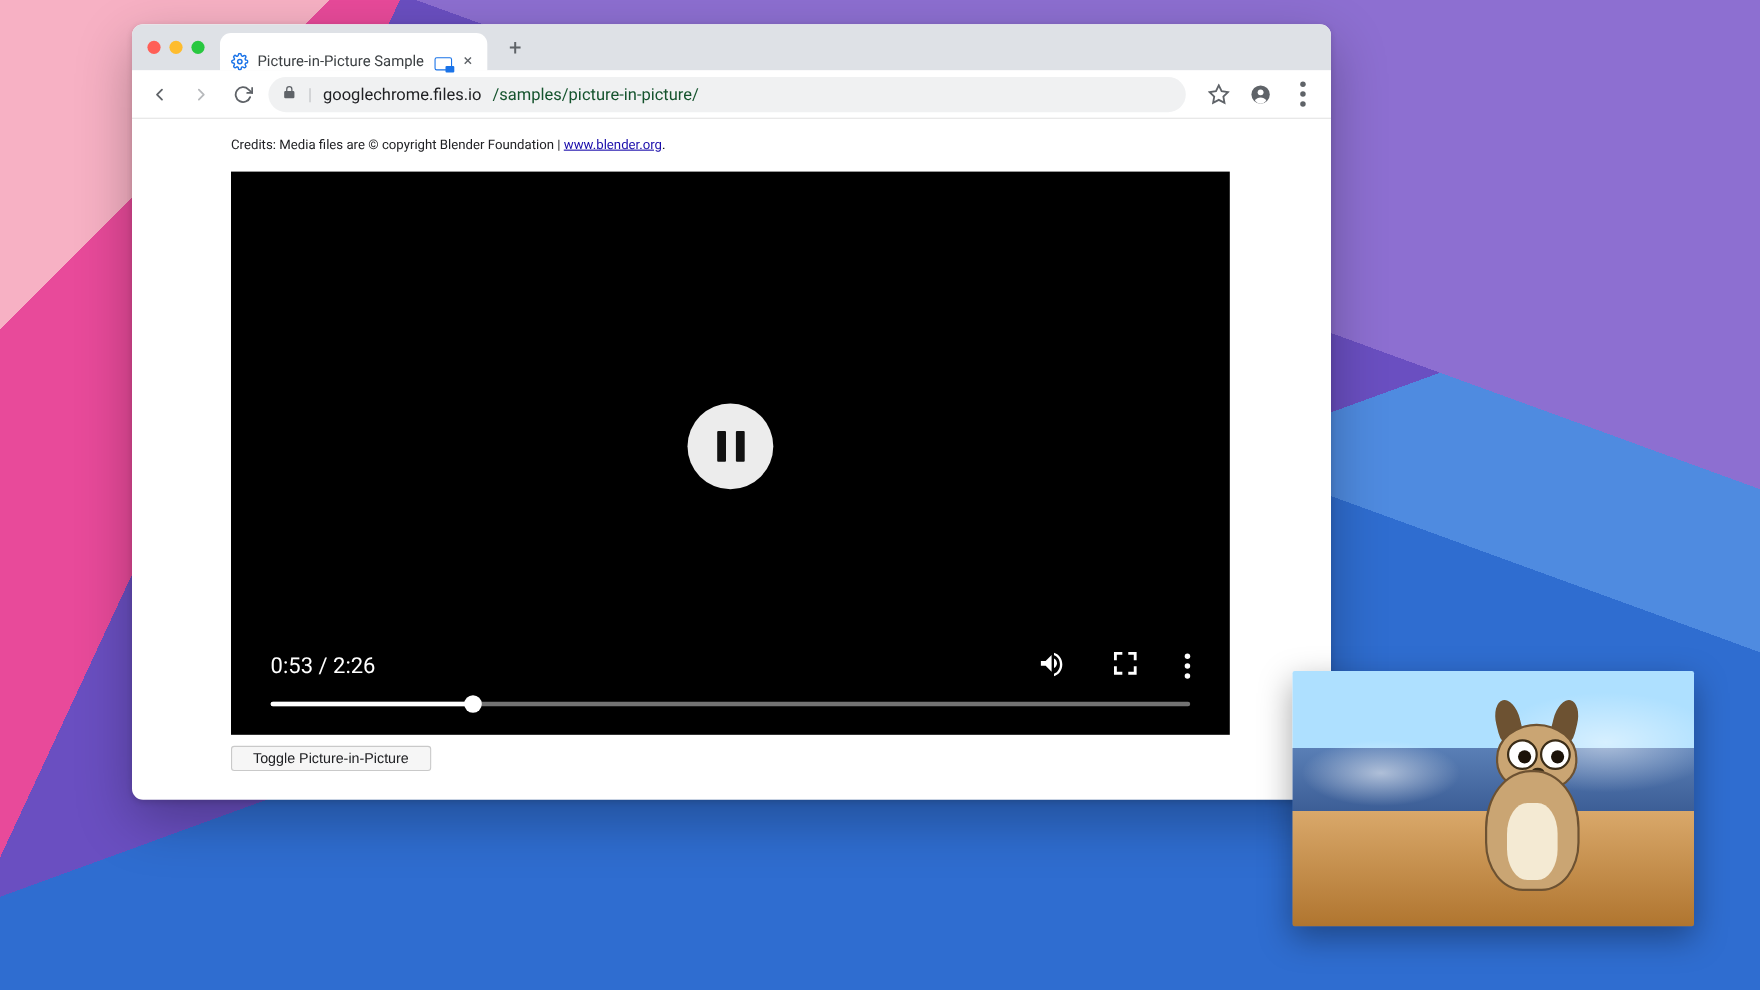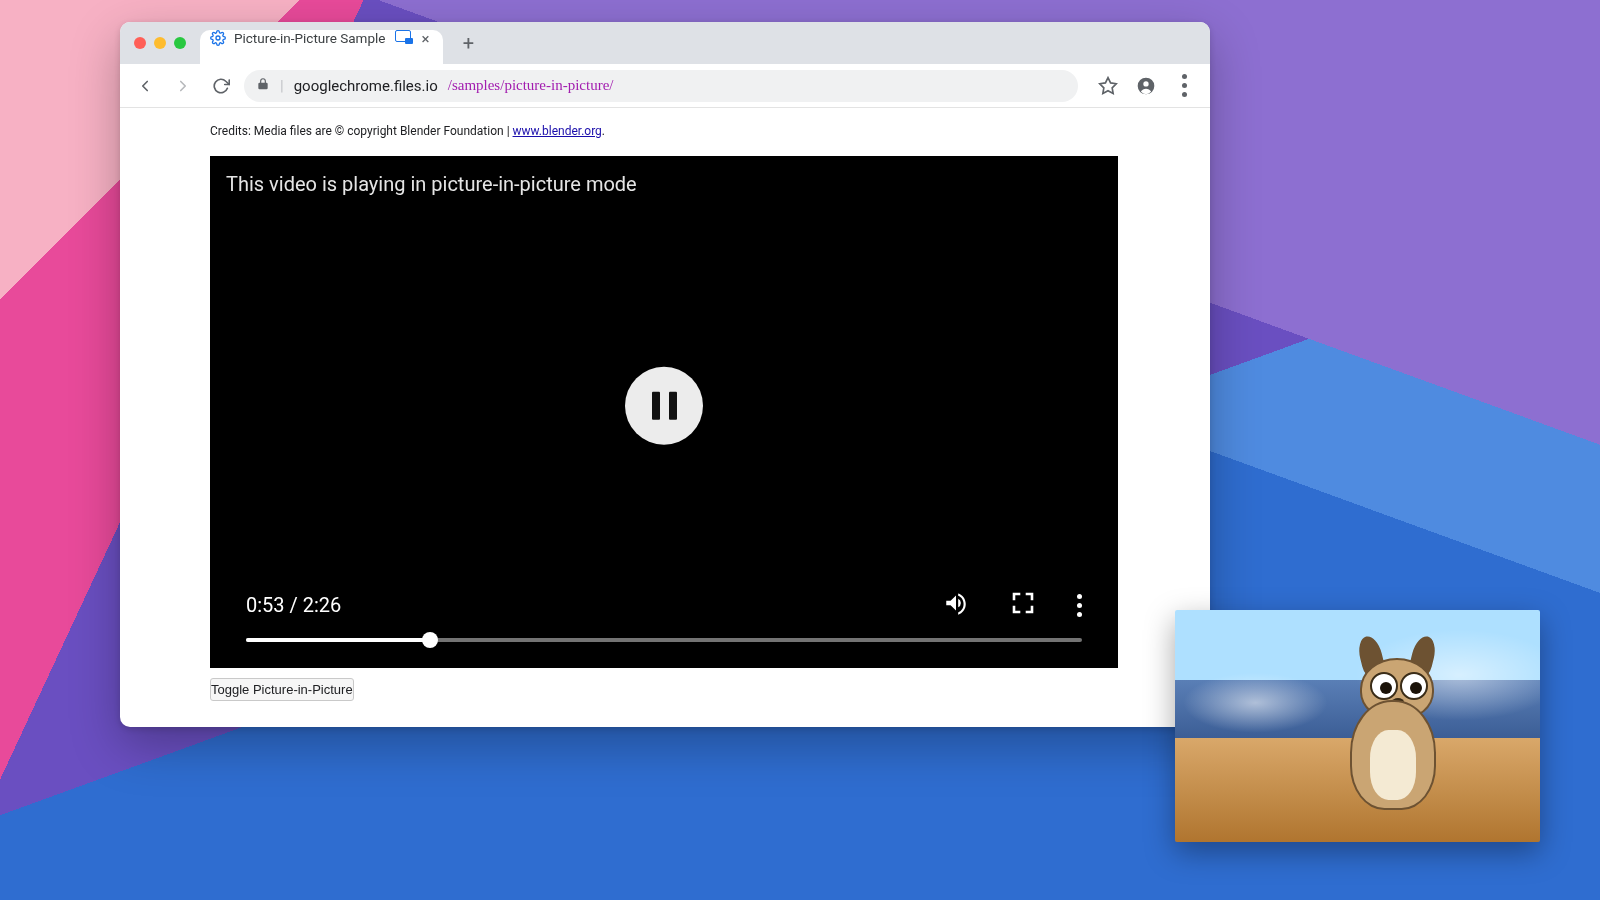--- a/index.html
+++ b/index.html
@@ -20,40 +20,40 @@
     background: #fff; border-radius: 10px; box-shadow: 0 18px 50px rgba(0,0,0,0.28), 0 2px 6px rgba(0,0,0,0.15);
     display: flex; flex-direction: column; overflow: hidden;
   }
   .tabstrip {
     height: 42px; background: #dee1e6; display: flex; align-items: flex-end; padding-left: 10px;
   }
   .traffic-lights { display: flex; gap: 8px; align-items: center; height: 42px; padding: 0 6px 0 4px; }
   .tl { width: 12px; height: 12px; border-radius: 50%; }
   .tl.red { background: #ff5f57; } .tl.yellow { background: #febc2e; } .tl.green { background: #28c840; }
   .tab {
-    display: flex; align-items: flex-start; gap: 8px; height: 34px; padding: 0 12px 0 10px;
+    display: flex; align-items: flex-end; gap: 8px; height: 34px; padding: 0 12px 0 10px;
     background: #fff; border-top-left-radius: 10px; border-top-right-radius: 10px;
     margin-left: 8px; font-size: 13.5px; color: #3c4043; position: relative;
   }
   .tab .favicon { width: 16px; height: 16px; display:flex; align-items:center; justify-content:center; }
   .tab .pip-ind { width:16px; height:12px; border:1.6px solid #1a73e8; border-radius:2px; position:relative; margin-left:2px;}
   .tab .pip-ind::after { content:""; position:absolute; right:-3px; bottom:-3px; width:8px; height:6px; background:#1a73e8; border-radius:1px; }
   .tab .close-x { font-size: 15px; color:#5f6368; padding:0 2px; }
   .newtab { width:30px; height:30px; margin-left:10px; display:flex; align-items:center; justify-content:center; color:#5f6368; font-size:20px; align-self:center; }
   .toolbar {
     height: 44px; background:#fff; border-bottom:1px solid #e3e3e3; display:flex; align-items:center; gap:8px; padding:0 10px;
   }
   .navbtn { width:30px; height:30px; display:flex; align-items:center; justify-content:center; color:#5f6368; border-radius:50%; }
   .navbtn svg { width:18px; height:18px; }
   .navbtn.disabled { color:#b7b9bc; }
   .omnibox { flex:1; height:32px; background:#f0f1f2; border-radius:16px; display:flex; align-items:center; padding:0 12px; gap:10px; font-size:15px; color:#202124;}
   .omnibox .lock { color:#5f6368; }
   .omnibox .sep { color:#c2c4c7; }
   .omnibox .host { color:#202124; }
-  .omnibox .path { color:#a21caf;font-family:Liberation Serif, serif; }
+  .omnibox .path { color:#14532d; }
   .tool-right { display:flex; align-items:center; gap:6px; margin-left:6px; }
   .iconbtn { width:32px; height:32px; display:flex; align-items:center; justify-content:center; color:#5f6368; border-radius:50%; }
   .iconbtn svg { width:20px; height:20px; }
   .content { flex:1; overflow:auto; padding: 16px 0 18px 90px; }
   .credits { font-size: 12px; color:#202124; margin-bottom: 18px; }
   .credits a { color:#1a0dab; text-decoration: underline; }
   .video {
     width: 908px; height: 512px; background:#000; position:relative; color:#fff;
   }
   .video .overlay-msg { position:absolute; left:16px; top:16px; font-size:20px; color:#e5e5e5; }
@@ -65,21 +65,21 @@
   .video .center-pause .bars span { width:8px; height:28px; background:#111; border-radius:1px; }
   .video .controls { position:absolute; left:0; right:0; bottom:0; padding: 0 36px 26px; }
   .video .ctrl-row { display:flex; align-items:center; justify-content:space-between; margin-bottom:18px; }
   .video .time { font-size:20px; color:#fff; }
   .video .ctrl-icons { display:flex; align-items:center; gap:42px; }
   .video .progress { position:relative; height:4px; background:rgba(255,255,255,0.45); border-radius:2px; }
   .video .progress .played { position:absolute; left:0; top:0; bottom:0; background:#fff; border-radius:2px; }
   .video .progress .thumb { position:absolute; top:50%; width:16px; height:16px; background:#fff; border-radius:50%; transform:translate(-50%,-50%); }
   .toggle-btn {
     margin-top:10px; display:inline-block; font-size:13px; color:#202124; background:#f6f6f6;
-    border:1px solid #c9c9c9; border-radius:3px; padding:3px 0;text-align:right;
+    border:1px solid #c9c9c9; border-radius:3px; padding:3px 19px;text-align:right;
   }
   
   .pip-window {
     position:absolute; right:60px; bottom:58px; width:365px; height:232px;
     box-shadow: 0 10px 30px rgba(0,0,0,0.35); border-radius:2px; overflow:hidden;
     background: linear-gradient(to bottom, #aee0ff 0%, #aee0ff 30%, #5a7fb6 30%, #3c5e96 55%, #d9a86a 55%, #b0752f 100%);
   }
   .pip-window::before {
     content:""; position:absolute; inset:0;
     background:
@@ -178,21 +178,20 @@
         </div>
       </div>
     </div>
 
     <div class="content">
       <p class="credits">
         <span>Credits: Media files are © copyright Blender Foundation | </span><a href="#">www.blender.org</a><span>.</span>
       </p>
 
       <div class="video">
-        <div class="overlay-msg">This video is playing in picture-in-picture mode</div>
 
         <div class="center-pause">
           <span class="bars">
               <span></span>
               <span></span>
             </span>
         </div>
 
         <div class="controls">
           <div class="ctrl-row">

